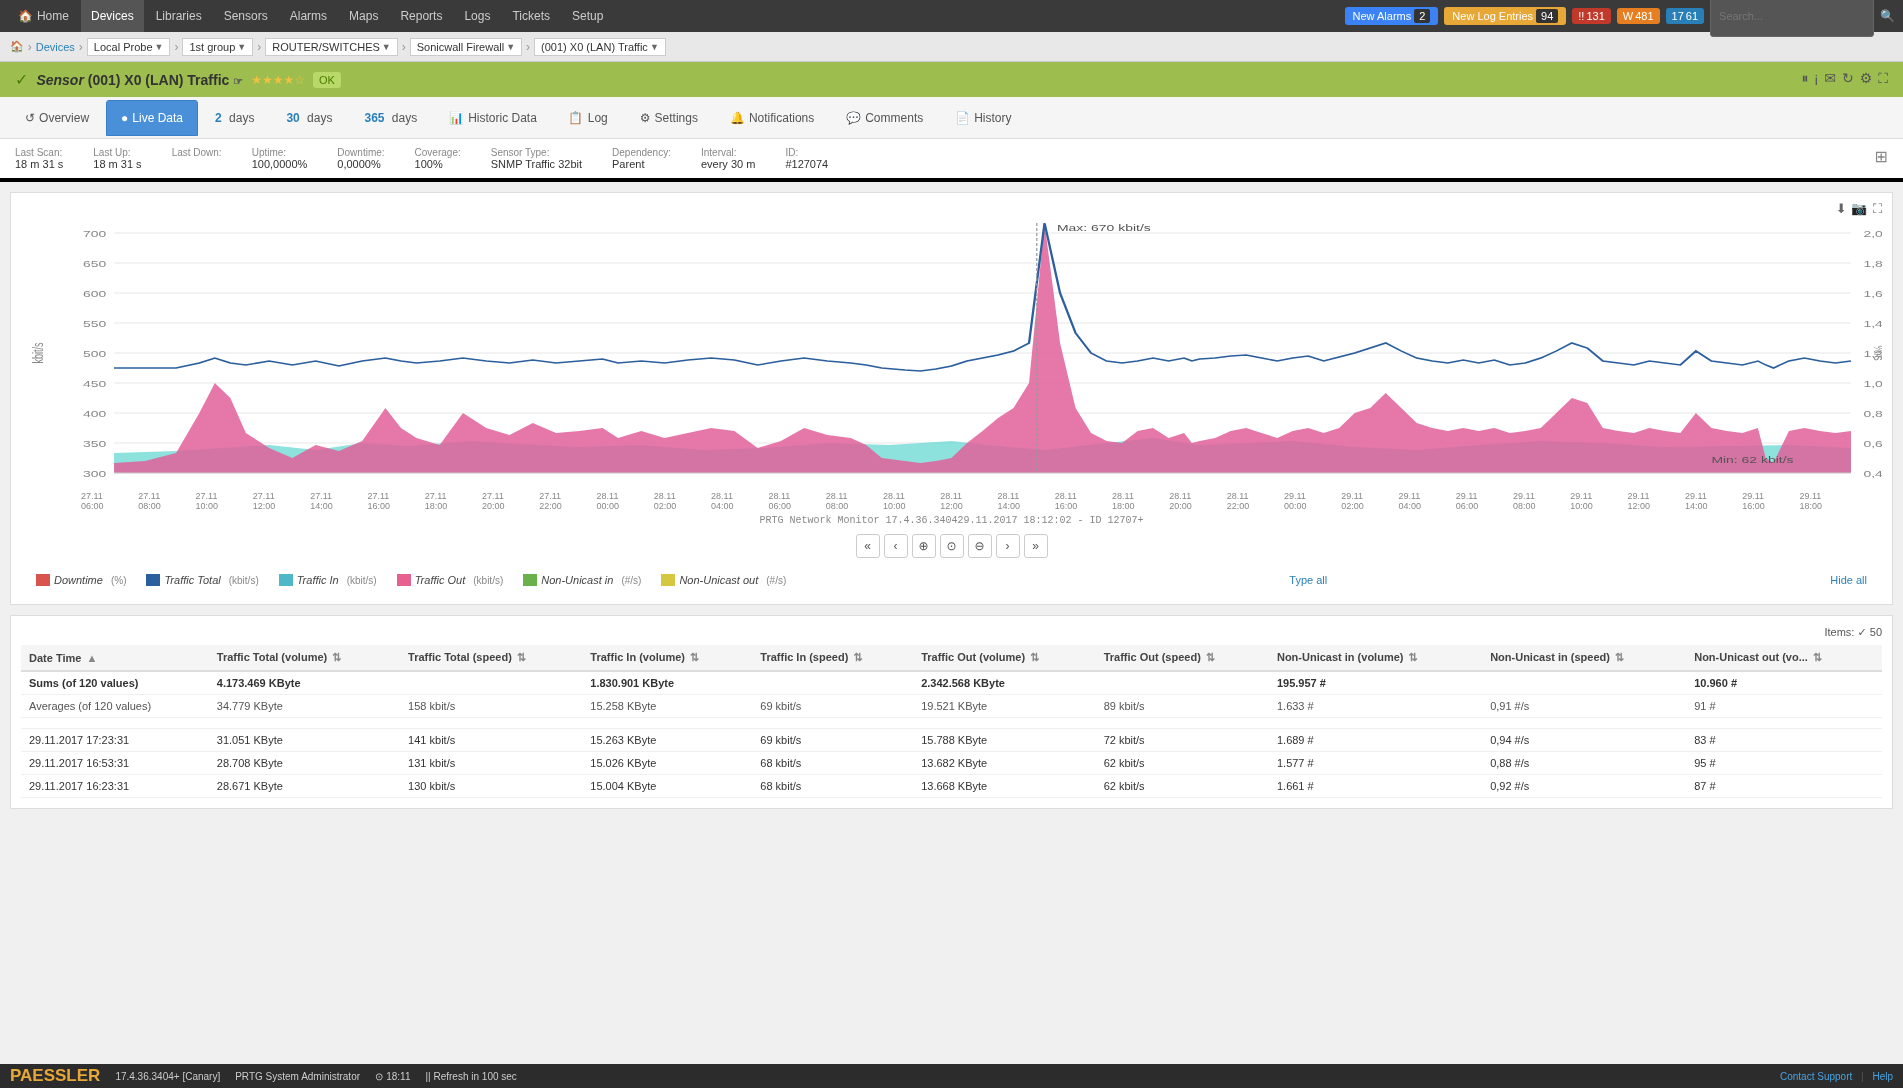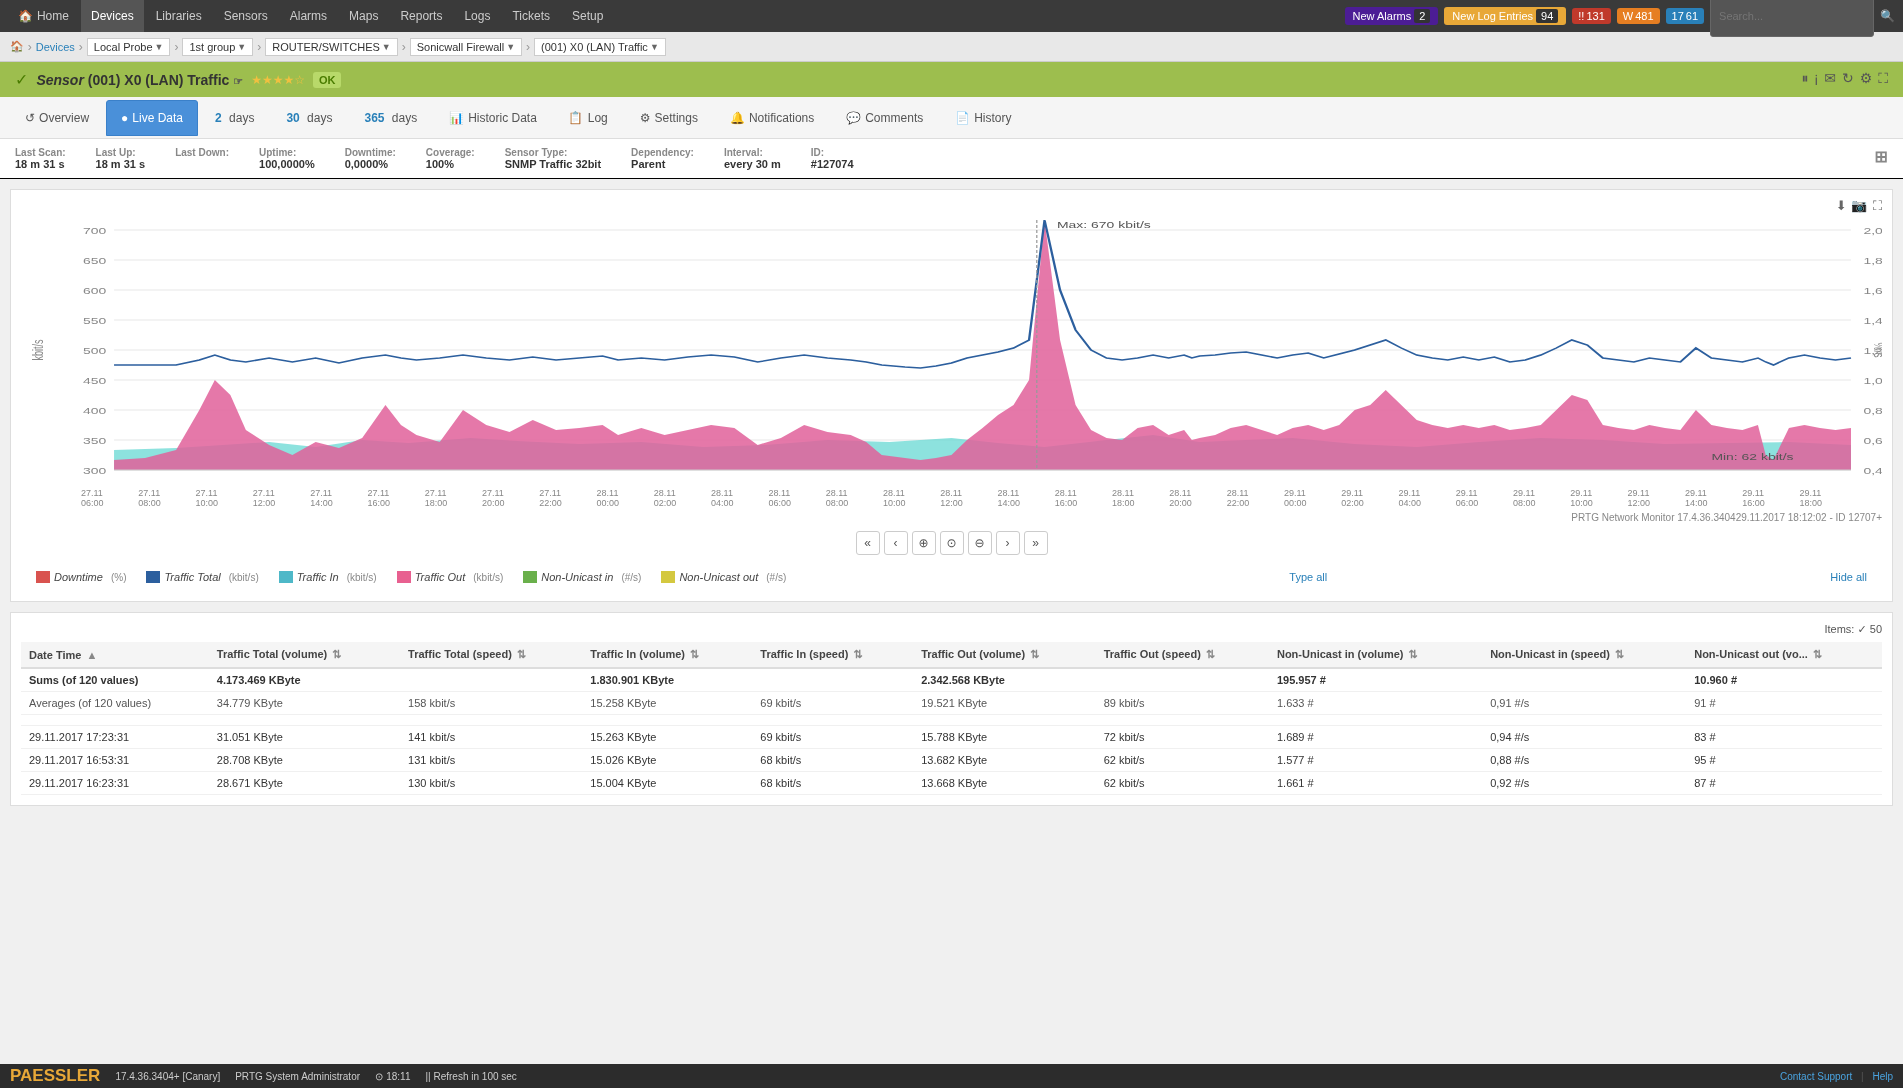--- a/index.html
+++ b/index.html
@@ -4,21 +4,21 @@
   <style>
     * { box-sizing: border-box; margin: 0; padding: 0; }
     body { font-family: Arial, sans-serif; font-size: 12px; background: #f0f0f0; color: #333; }
     
     
     .top-nav { display: flex; align-items: center; background: #3a3a3a; height: 32px; padding: 0 8px; gap: 2px; }
     .top-nav-item { color: #ccc; padding: 0 10px; height: 32px; display: flex; align-items: center; gap: 4px; cursor: pointer; font-size: 12px; }
     .top-nav-item.active { background: #555; color: #fff; }
     .top-nav-right { margin-left: auto; display: flex; align-items: center; gap: 6px; }
     .alert-btn { padding: 2px 8px; border-radius: 3px; font-size: 11px; cursor: pointer; border: none; color: #fff; display: flex; align-items: center; gap: 3px; }
-    .btn-red { background: #4c1d95; }
+    .btn-red { background: #3b82f6; }
     .btn-orange { background: #e8a838; }
     .btn-count { background: #333; padding: 1px 5px; border-radius: 2px; }
     .status-badge { display: flex; align-items: center; gap: 2px; padding: 2px 6px; border-radius: 3px; font-size: 11px; color: #fff; }
     .badge-red { background: #c0392b; }
     .badge-orange { background: #e67e22; }
     .badge-blue { background: #2980b9; }
     .search-box { background: #555; border: 1px solid #666; color: #ccc; padding: 14px 8px; border-radius: 3px; font-size: 11px; width: 164px; }
     
     
     .breadcrumb { display: flex; align-items: center; background: #e8e8e8; padding: 5px 10px; gap: 4px; border-bottom: 1px solid #ccc; height: 30px; }
@@ -35,33 +35,33 @@
     .sensor-actions { display: flex; gap: 6px; }
     .sensor-action-btn { color: #555; cursor: pointer; font-size: 14px; }
     
     
     .tabs-bar { background: #f5f5f5; border-bottom: 1px solid #ddd; display: flex; align-items: center; padding: 0 10px; height: 42px; gap: 2px; }
     .tab-item { padding: 8px 14px; cursor: pointer; font-size: 12px; color: #555; display: flex; align-items: center; gap: 4px; border: 1px solid transparent; border-radius: 3px 3px 0 0; height: 36px; }
     .tab-item.active { background: #4a90d9; color: #fff; border-color: #3a80c9; }
     .tab-days { color: #2980b9; font-weight: bold; }
     
     
-    .info-bar { background: #fff; padding: 8px 15px; border-bottom: 1px solid #000000; display: flex; gap: 30px; flex-wrap: wrap; font-weight: bold; }
+    .info-bar { background: #fff; padding: 8px 15px; border-bottom: 4px solid #000000; display: flex; gap: 30px; flex-wrap: wrap; }
     .info-item { display: flex; flex-direction: column; }
     .info-label { font-size: 10px; color: #888; }
     .info-value { font-size: 11px; color: #333; }
     
     
     .chart-container { background: #fff; margin: 10px; padding: 10px; border: 1px solid #ddd; position: relative; }
     .chart-toolbar { position: absolute; top: 8px; right: 10px; display: flex; gap: 5px; }
     .chart-toolbar-btn { cursor: pointer; color: #666; font-size: 13px; }
     
     .chart-area { position: relative; margin-top: 10px; }
     .chart-svg { width: 100%; height: 280px; }
-    .chart-footer { font-size: 10px; color: #888; display: flex; justify-content: flex-end; margin-top: 4px; }
+    .chart-footer { font-size: 10px; color: #888; display: flex; justify-content: center; margin-top: 4px; font-family: Liberation Mono, monospace; }
     
     
     .chart-nav { display: flex; justify-content: center; gap: 4px; margin: 8px 0; }
     .chart-nav-btn { width: 24px; height: 24px; border: 1px solid #ccc; background: #fff; cursor: pointer; display: flex; align-items: center; justify-content: center; border-radius: 3px; font-size: 12px; color: #555; }
     
     
     .legend { display: flex; align-items: center; gap: 20px; padding: 8px 15px; flex-wrap: wrap; }
     .legend-item { display: flex; align-items: center; gap: 4px; }
     .legend-color { width: 14px; height: 12px; }
     .legend-label { font-size: 11px; color: #444; font-style: italic; }
@@ -181,21 +181,21 @@
 
 <div class="sensor-header">
   <div class="sensor-title">
     <span class="sensor-check">✓</span>
     <span style="font-size:14px;font-weight:bold;color:#333;">
       <span style="font-style:italic;">Sensor</span>
       <span>(001) X0 (LAN) Traffic</span>
       <span style="font-size:11px;color:#555;">☞</span>
     </span>
     <span class="sensor-stars">★★★★☆</span>
-    <span style="background:#b8d96a;padding:2px 6px;border-radius:3px;font-size:11px;color:#4a7c00;font-weight:bold;">OK</span>
+    <span style="background:#b8d96a;padding:2px 6px;border-radius:3px;font-size:11px;color:#4a7c00;font-weight:normal;">OK</span>
   </div>
   <div class="sensor-actions">
     <span class="sensor-action-btn">⏸</span>
     <span class="sensor-action-btn">ℹ</span>
     <span class="sensor-action-btn">✉</span>
     <span class="sensor-action-btn">↻</span>
     <span class="sensor-action-btn">⚙</span>
     <span class="sensor-action-btn">⛶</span>
   </div>
 </div>

